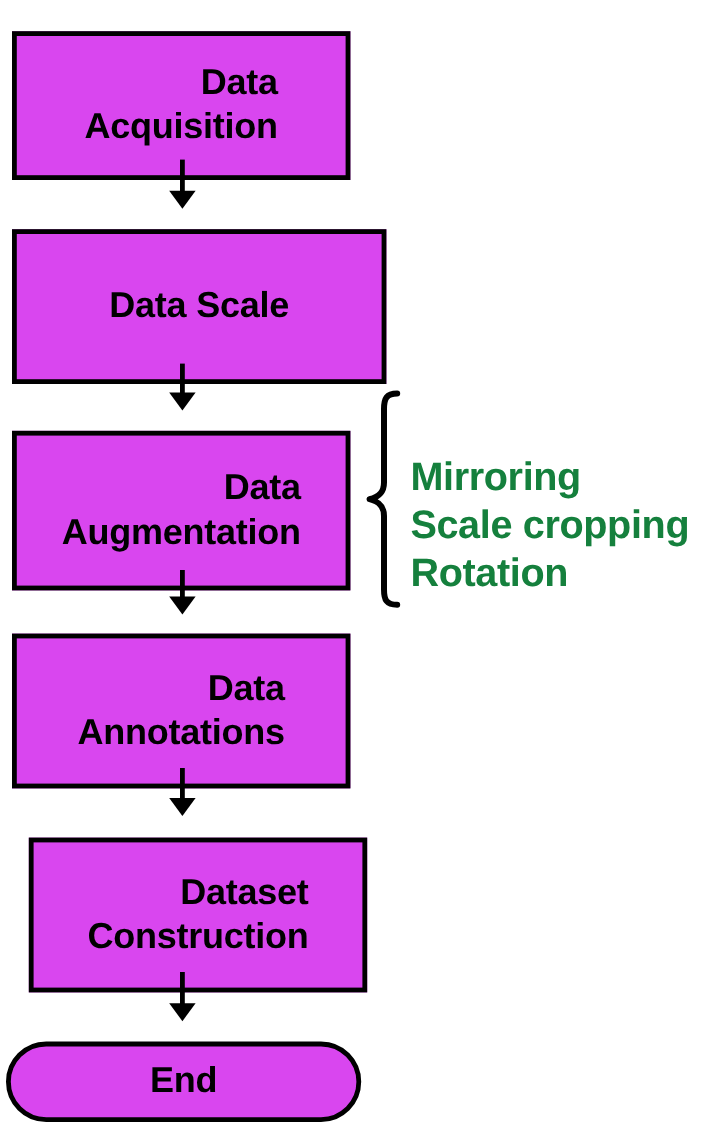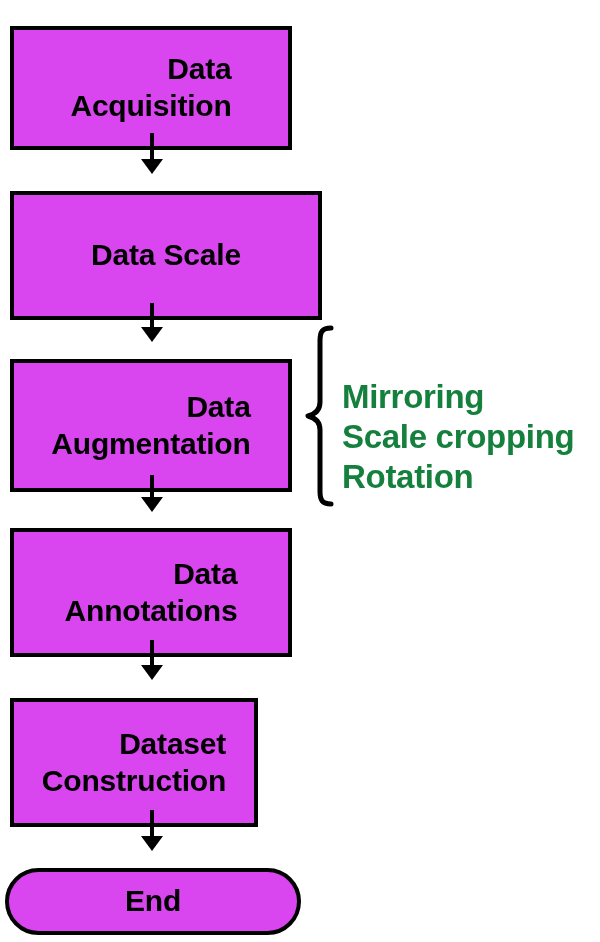--- a/index.html
+++ b/index.html
@@ -130,21 +130,21 @@
   </div>
 
   <div class="node process" style="left:10px; top:511px; width:282px; height:129px;">Data
 Annotations</div>
 
   <div class="connector" style="left:152px; top:640px;">
     <div class="shaft" style="height:26px;"></div>
     <div class="head" style="top:25px;"></div>
   </div>
 
-  <div class="node process" style="left:10px; top:681px; width:248px; height:129px;">Dataset
+  <div class="node process" style="left:24px; top:681px; width:282px; height:129px;">Dataset
 Construction</div>
 
   <div class="connector" style="left:152px; top:810px;">
     <div class="shaft" style="height:27px;"></div>
     <div class="head" style="top:26px;"></div>
   </div>
 
   <div class="node terminator" style="left:5px; top:851px; width:296px; height:67px;">End</div>
 
 </div>

